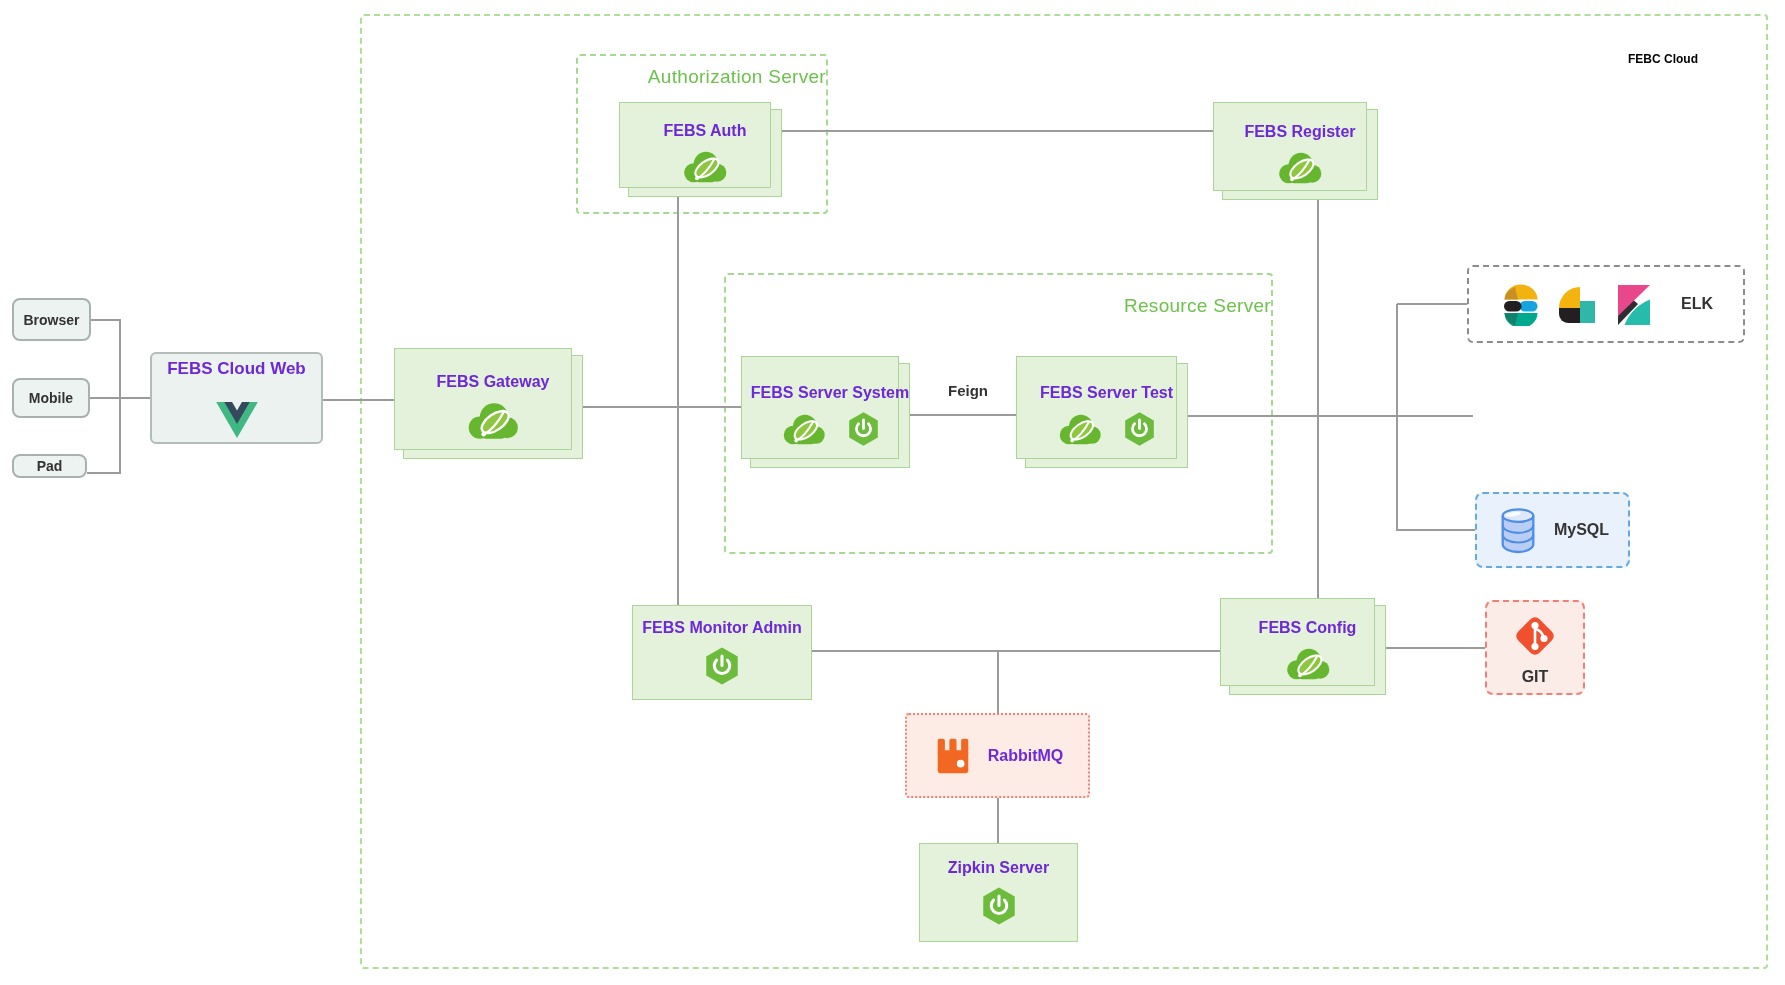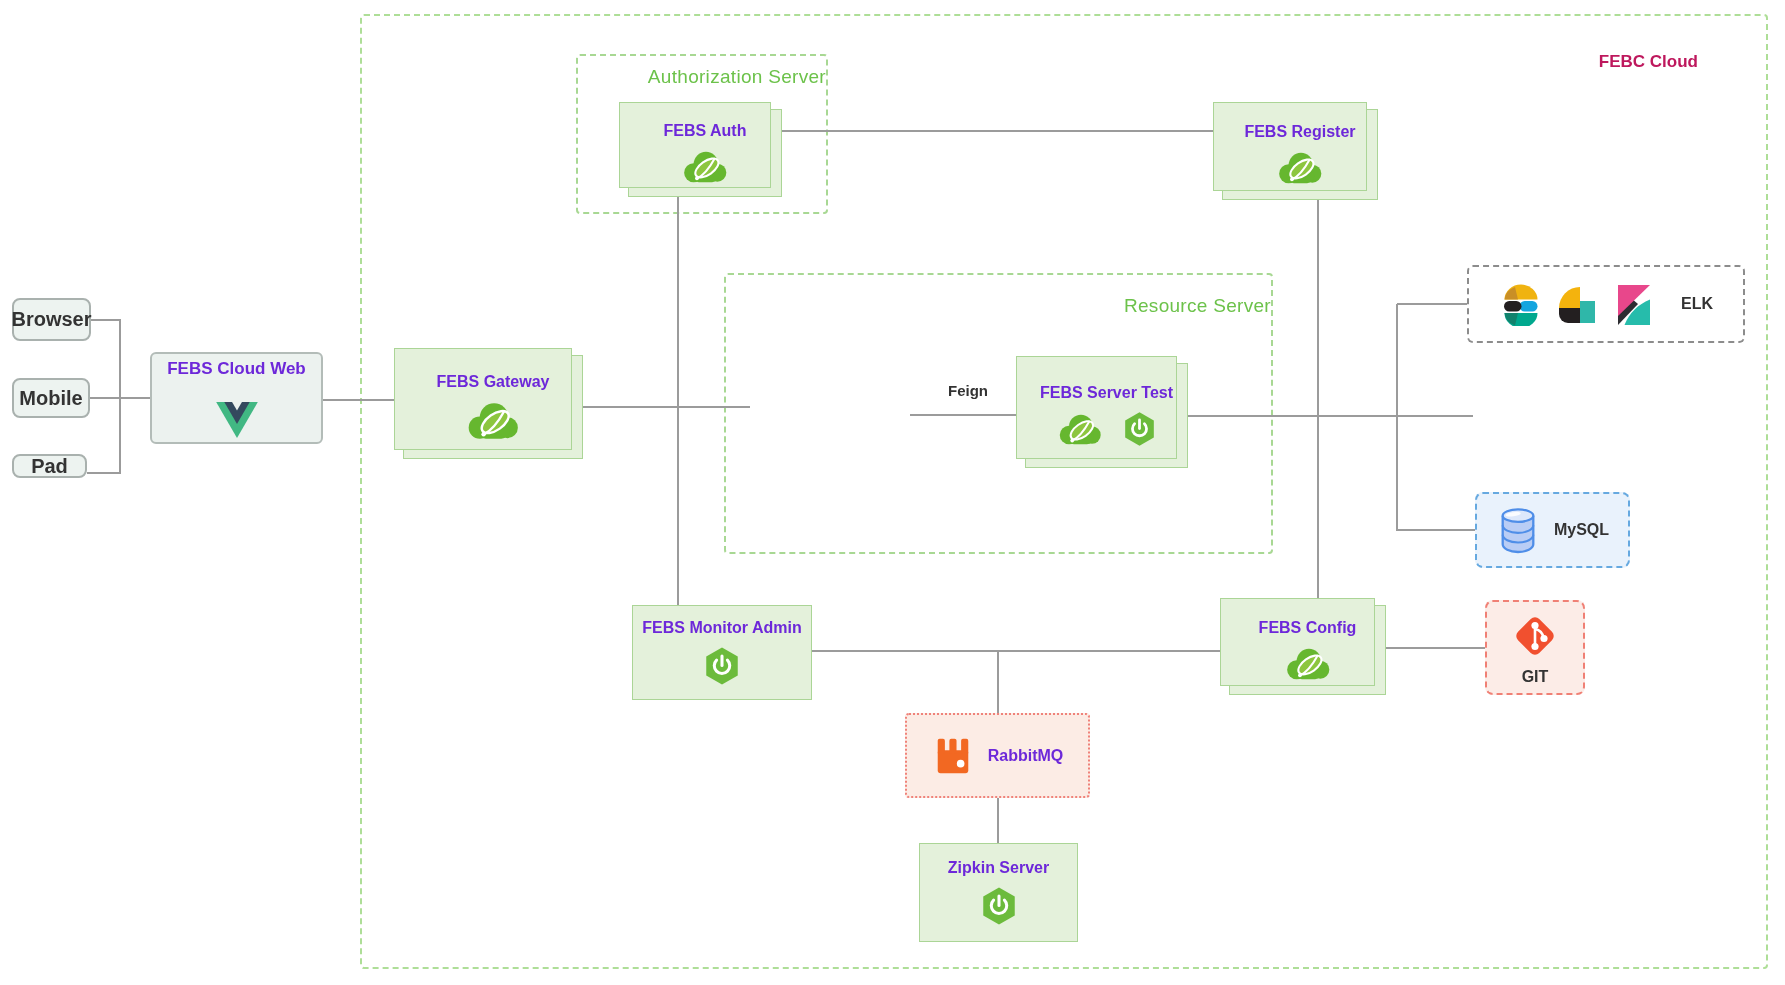--- a/index.html
+++ b/index.html
@@ -3,34 +3,34 @@
 <meta charset="utf-8">
 <style>
   html,body{margin:0;padding:0;background:#ffffff;}
   #canvas{
     position:relative;width:1785px;height:985px;background:#ffffff;overflow:hidden;
     font-family:"Liberation Sans",sans-serif;
   }
   
   .group{position:absolute;border:2px dashed #a8d893;border-radius:4px;z-index:0;box-sizing:border-box;}
   .gtitle{margin-top:10px;text-align:right;font-weight:normal;font-size:19px;color:#6cc24a;letter-spacing:.3px;}
-  .outer-label{position:absolute;right:68px;top:36px;font-weight:bold;font-size:17px;color:#be185d;}
+  .outer-label{position:absolute;right:68px;top:36px;font-weight:bold;font-size:12px;color:#000000;}
   
   .line{position:absolute;background:#9b9b9b;z-index:1;}
   
   .node{position:absolute;display:flex;flex-direction:column;align-items:center;justify-content:center;
         gap:9px;z-index:2;box-sizing:border-box;}
   .green{background:#e4f1db;border:1px solid #abd596;}
   .stacked::before{content:"";position:absolute;left:-10px;top:-8px;width:100%;height:100%;
         background:#e4f1db;border:1px solid #abd596;z-index:-1;box-sizing:border-box;}
   .ntitle{font-weight:bold;font-size:16px;color:#6d28d9;white-space:nowrap;}
   .icon-row{display:flex;align-items:center;gap:20px;}
   
   .client{background:#edf3f0;border:2px solid #a9b1ae;border-radius:8px;}
-  .client .ntitle{font-size:20px;color:#333;}
+  .client .ntitle{font-size:14px;color:#333;}
   .webbox{background:#ecf2ef;border:2px solid #b3bcb8;border-radius:6px;}
   .webbox .ntitle{font-size:17px;}
   
   .ext{flex-direction:row;gap:14px;}
   .ext-label{font-weight:bold;font-size:16px;color:#333;white-space:nowrap;}
   .elkbox{background:#fff;border:2px dashed #8c8c8c;border-radius:6px;}
   .redisbox{background:#fff;border:2px dashed #f3837b;border-radius:8px;}
   .mysqlbox{background:#e9f2fc;border:2px dashed #66a9e0;border-radius:8px;}
   .gitbox{background:#fcece7;border:2px dashed #f08075;border-radius:8px;flex-direction:column;gap:6px;}
   .rabbitbox{background:#fcece5;border:2px dotted #ef827a;border-radius:4px;flex-direction:row;gap:14px;}
@@ -190,20 +190,31 @@
       </svg>
   </div>
 
   <div class="node green stacked" style="left:1222px;top:109px;width:156px;height:91px;">
     <div class="ntitle">FEBS Register</div>
     <svg width="48" height="36">
         <use href="#ic-spring-cloud"></use>
       </svg>
   </div>
 
+  <div class="node green stacked" style="left:750px;top:363px;width:160px;height:105px;">
+    <div class="ntitle">FEBS Server System</div>
+    <div class="icon-row">
+      <svg width="46" height="35">
+          <use href="#ic-spring-cloud"></use>
+        </svg>
+      <svg width="33" height="36">
+          <use href="#ic-spring-boot"></use>
+        </svg>
+    </div>
+  </div>
 
   <div class="node green stacked" style="left:1025px;top:363px;width:163px;height:105px;">
     <div class="ntitle">FEBS Server Test</div>
     <div class="icon-row">
       <svg width="46" height="35">
           <use href="#ic-spring-cloud"></use>
         </svg>
       <svg width="33" height="36">
           <use href="#ic-spring-boot"></use>
         </svg>

